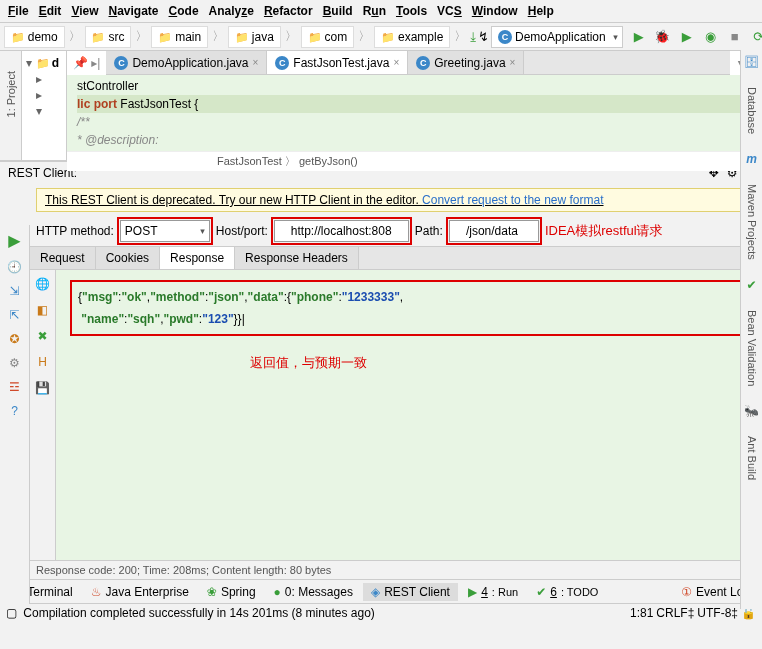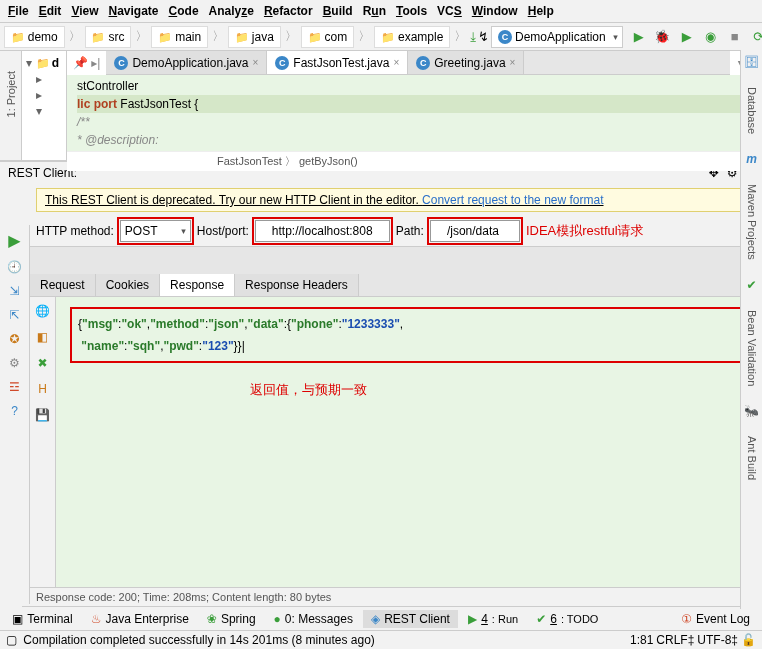--- a/index.html
+++ b/index.html
@@ -45,21 +45,21 @@
 .dep-msg a { color: #2a6fc9; }
 .play { color: #3a9e3a; font-size: 16px; }
 .fields-row { display: flex; align-items: center; padding: 4px 6px; gap: 6px; }
 .fields-row label { font-size: 12px; }
 .input { border: 1px solid #999; background: #fff; padding: 2px 16px; height: 22px; }
 .select { border: 1px solid #999; background: #fff; padding: 2px 4px; height: 22px; display: flex; align-items: center; position: relative; padding-right: 18px; }
 .select::after { content: "▾"; position: absolute; right: 4px; font-size: 9px; color: #555; }
 .boxed { outline: 2px solid #d00; outline-offset: 1px; }
 .red-note { color: #d00; font-size: 13px; }
 .subtabs { display: flex; background: #e6e6e6; border-top: 1px solid #ccc; border-bottom: 1px solid #ccc; margin-left: 30px; }
-.subtab { padding: 4px 10px; border-right: 1px solid #ccc; background: #e0e0e0; margin-top: 27px; }
+.subtab { padding: 4px 10px; border-right: 1px solid #ccc; background: #e0e0e0; }
 .subtab.active { background: #fff; }
 .resp-body { display: flex; height: 290px; background: #fff; margin-left: 30px; }
 .icon-col { width: 26px; background: #f2f2f2; border-right: 1px solid #ccc; display: flex; flex-direction: column; align-items: center; gap: 10px; padding-top: 6px; }
 .icon-col .ic { width: 16px; height: 16px; font-size: 12px; display: flex; align-items: center; justify-content: center; }
 .resp-text { flex: 1; padding: 10px 14px; font-family: Consolas, monospace; font-size: 15px; background: #e8f5e4; position: relative; }
 .resp-text .json { border: 2px solid #d00; padding: 4px 6px; line-height: 22px; }
 .resp-text .k { color: #2a7a2a; font-weight: bold; }
 .resp-text .v { color: #2a7a2a; font-weight: bold; }
 .resp-text .n { color: #1a4db0; font-weight: bold; }
 .resp-note { color: #d00; font-size: 13px; margin: 18px 0 0 180px; }
@@ -215,21 +215,21 @@
     <span style="color:#d04a2a">☲</span>
     <span style="color:#3b87c8">?</span>
   </div>
   <div class="dep-row" style="padding-left:36px">
     <div class="dep-msg">
       <span>This REST Client is deprecated. Try our new HTTP Client in the editor.  </span><a>Convert request to the new format</a>
     </div>
   </div>
   <div class="fields-row" style="padding-left:36px">
     <label>HTTP method:</label>
-    <div class="select boxed" style="width:71px">
+    <div class="select boxed" style="width:90px">
         <span>POST</span>
       </div>
     <label>Host/port:</label>
     <input class="input boxed" style="width: 135px;" value="http://localhost:8080">
     <label>Path:</label>
     <input class="input boxed" style="width: 90px;" value="/json/data">
     <span class="red-note">IDEA模拟restful请求</span>
   </div>
   <div class="subtabs">
     <div class="subtab">Request</div>

